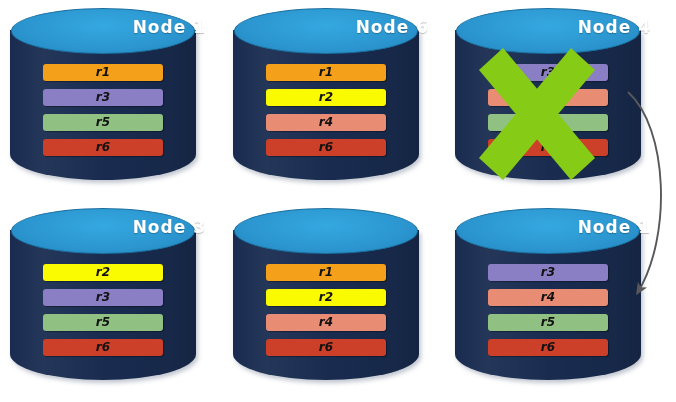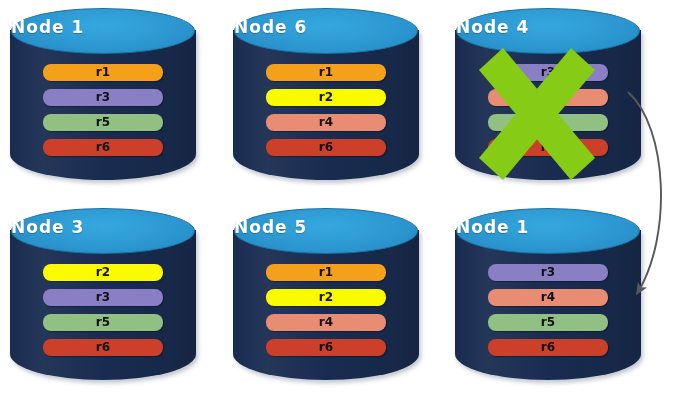--- a/index.html
+++ b/index.html
@@ -63,24 +63,24 @@
     height: 46px;
     border-radius: 50%;
     background: radial-gradient(ellipse at 50% 38%, #35a8e0 0%, #2b95cf 62%, #2384bb 100%);
     border: 1px solid #1b6f9e;
     box-sizing: border-box;
     z-index: 3;
   }
 
   .node-label {
     position: absolute;
-    left: 1px;
+    left: 12px;
     top: 9px;
     width: 184px;
-    text-align: left;
+    text-align: right;
     color: #ffffff;
     font-size: 17px;
     font-weight: bold;
     letter-spacing: 1px;
     z-index: 4;
     text-shadow: 0 1px 1px rgba(0,0,0,0.25);
     pointer-events: none;
   }
 
   
@@ -89,27 +89,28 @@
     left: 33px;
     top: 56px;
     width: 120px;
     z-index: 2;
   }
 
   .row-bar {
     position: relative;
     height: 17px;
     margin-bottom: 8px;
-    border-radius: 8px;
+    border-radius: 3px;
     text-align: center;
     line-height: 17px;
     font-size: 12px;
     font-weight: bold;
     color: #111111;
     box-shadow: 1px 1px 1px rgba(0,0,0,0.35);
+    font-style: italic;
   }
 
   .row-bar:last-child { margin-bottom: 0; }
 
   
   .fail-x {
     position: absolute;
     left: 22px;
     top: 40px;
     width: 120px;
@@ -179,21 +180,20 @@
         <div class="rows">
           <div class="row-bar" style="background: rgb(250, 250, 0);">r2</div>
           <div class="row-bar" style="background: rgb(138, 127, 196);">r3</div>
           <div class="row-bar" style="background: rgb(144, 193, 131);">r5</div>
           <div class="row-bar" style="background: rgb(204, 63, 40);">r6</div>
         </div>
       </div>
       <div class="node" style="left: 233px; top: 208px;">
         <div class="node-body"></div>
         <div class="node-top"></div>
-        <div class="node-label">Node  5</div>
         <div class="rows">
           <div class="row-bar" style="background: rgb(245, 160, 26);">r1</div>
           <div class="row-bar" style="background: rgb(250, 250, 0);">r2</div>
           <div class="row-bar" style="background: rgb(232, 141, 116);">r4</div>
           <div class="row-bar" style="background: rgb(204, 63, 40);">r6</div>
         </div>
       </div>
       <div class="node" style="left: 455px; top: 208px;">
         <div class="node-body"></div>
         <div class="node-top"></div>

